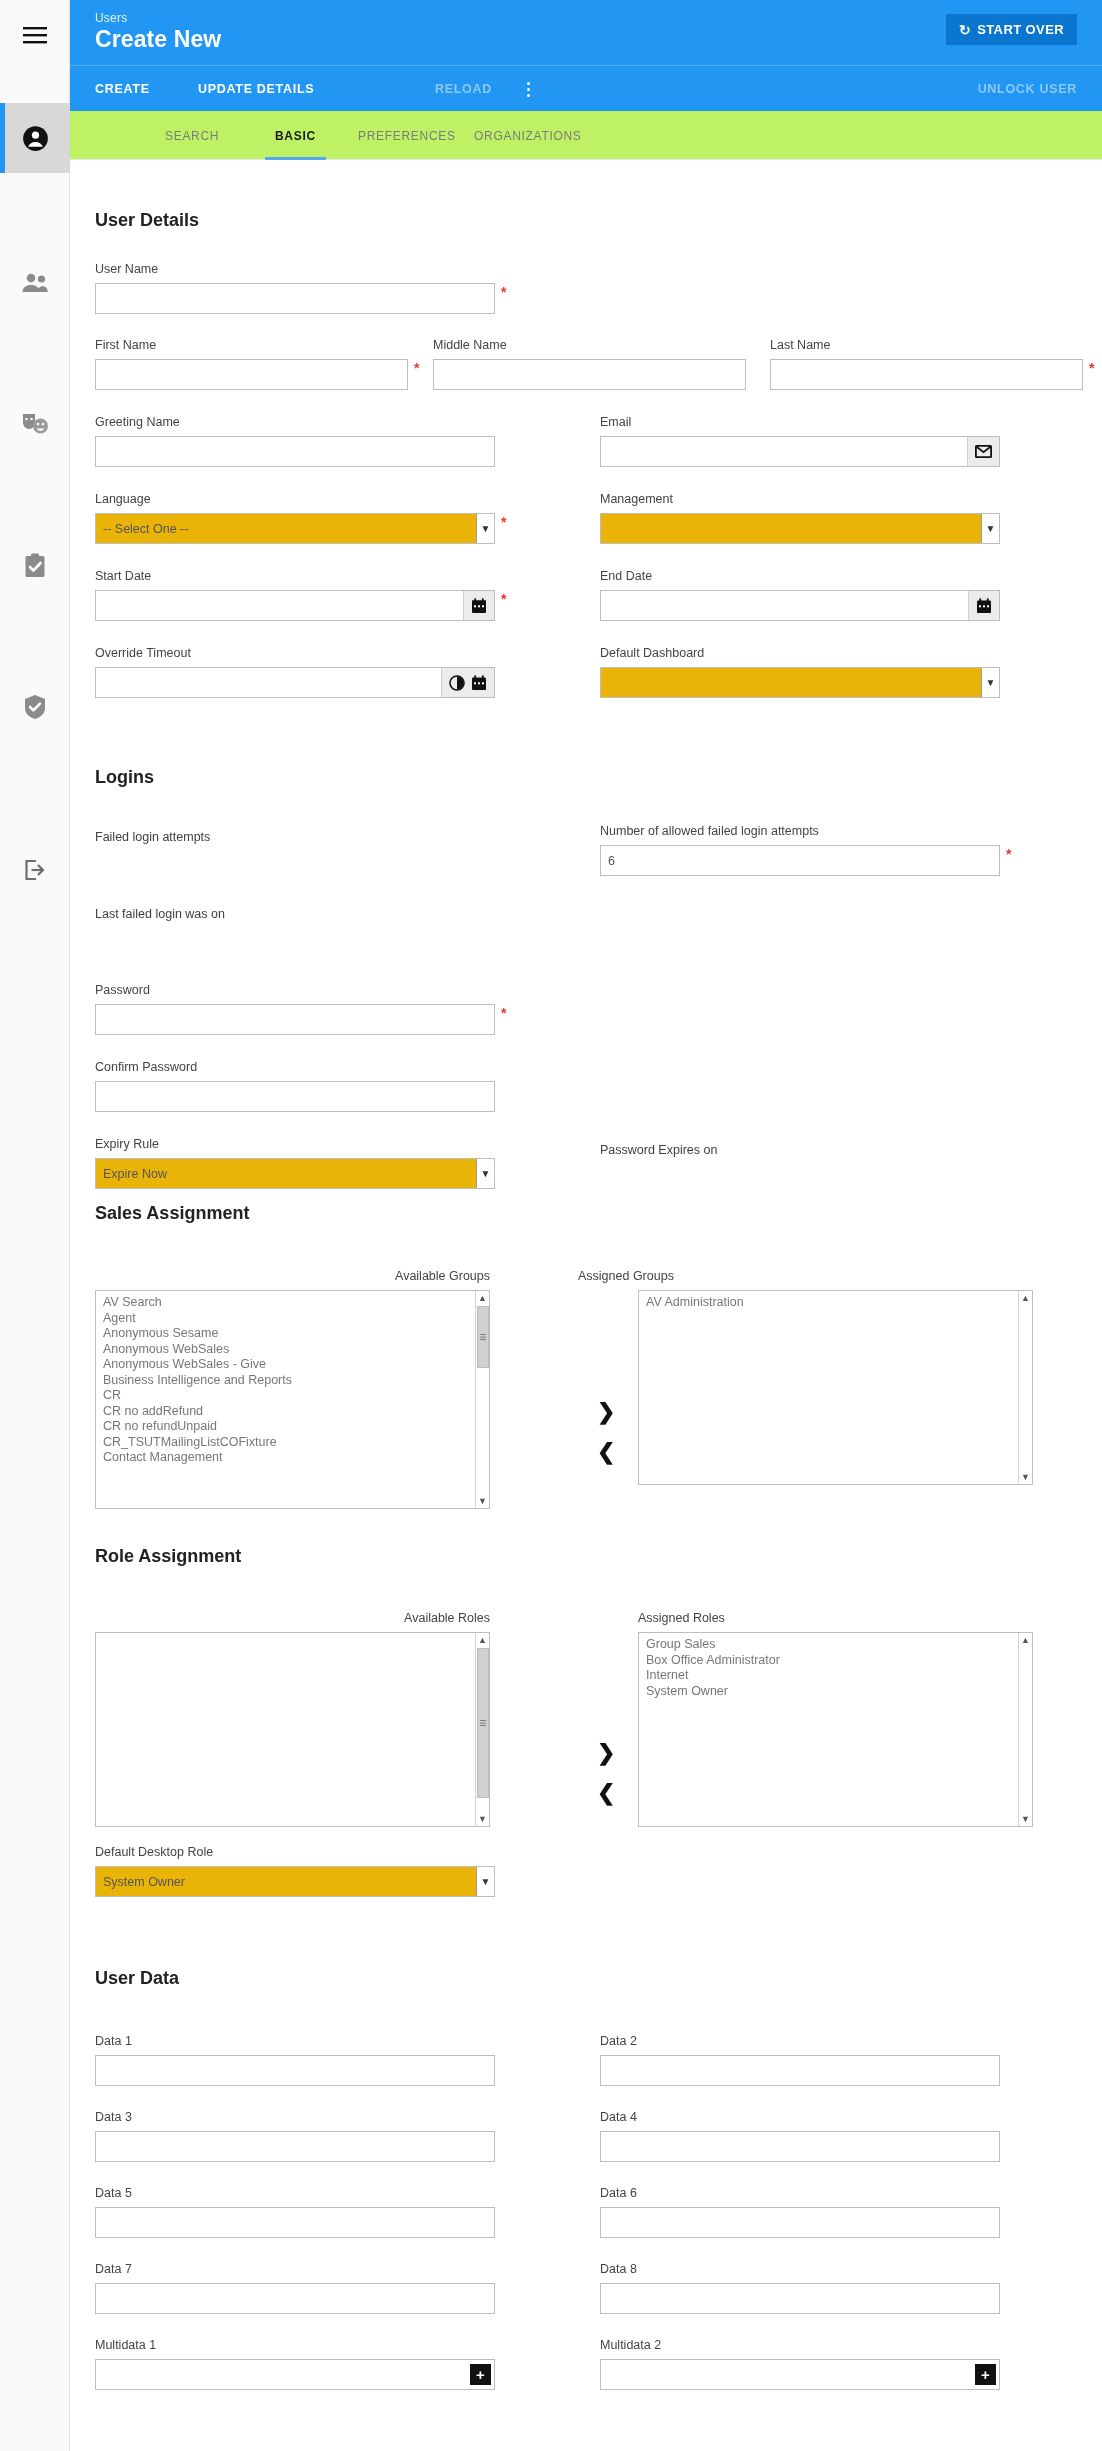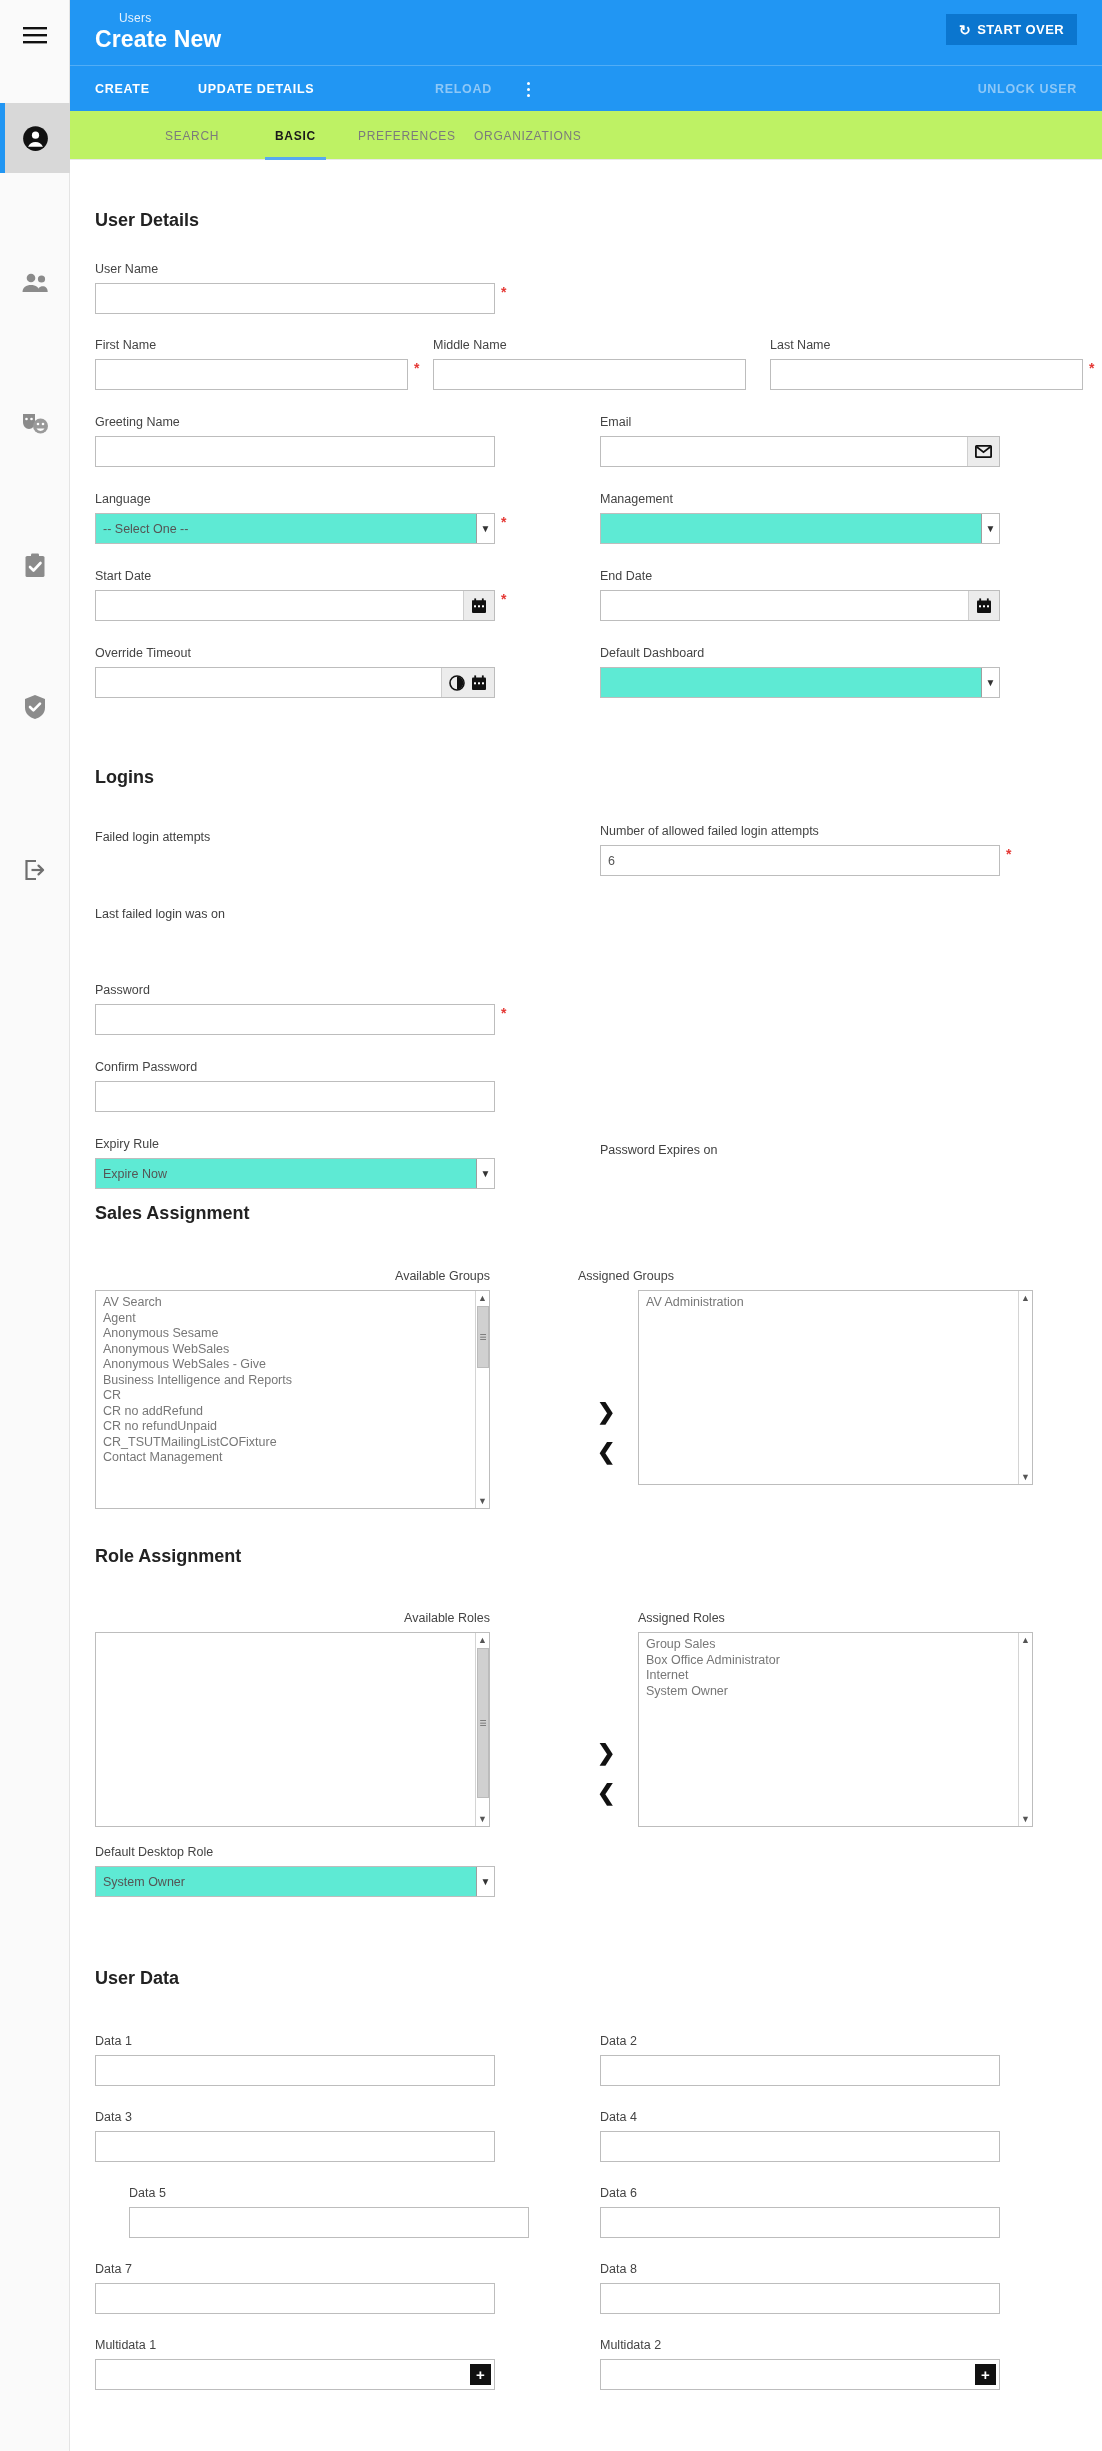--- a/index.html
+++ b/index.html
@@ -27,21 +27,21 @@
   .rail-btn.active::before{
     content:""; position:absolute; left:0; top:0; bottom:0; width:5px; background:#2196f3;
   }
   .rail-btn svg { display:block; }
 
   
   #header {
     position:absolute; left:70px; top:0; width:1032px; height:65px;
     background:#2196f3; color:#fff;
   }
-  #crumb { position:absolute; left:25px; top:11px; font-size:12px; color:#e6f2fd; letter-spacing:.2px;margin-left:24px;}
+  #crumb { position:absolute; left:25px; top:11px; font-size:12px; color:#e6f2fd; letter-spacing:.2px;}
   #title { position:absolute; left:25px; top:26px; font-size:23px; font-weight:bold; letter-spacing:.1px;}
   #startover {
     position:absolute; right:25px; top:14px; height:31px;
     background:#0b76cf; color:#fff; border:none;
     font-family:"Liberation Sans", sans-serif;
     font-size:13px; font-weight:bold; letter-spacing:.4px;
     padding:0 13px; display:flex; align-items:center; gap:6px; cursor:pointer;
   }
   #startover .ic { font-size:14px; line-height:1; }
 
@@ -89,21 +89,21 @@
   .fld { position:absolute; }
   .inp {
     width:100%; height:31px; border:1px solid #bdbdbd; background:#fff;
     font-family:"Liberation Sans", sans-serif; font-size:12.5px; color:#555;
     padding:0 7px; outline:none;
   }
   .req { position:absolute; color:#e53935; font-size:14px; font-weight:bold; }
 
   .sel-wrap { position:relative; width:100%; height:31px; }
   .sel-wrap select {
-    width:100%; height:31px; border:1px solid #bdbdbd; background:#5eead4;
+    width:100%; height:31px; border:1px solid #bdbdbd; background:#eab308;
     font-family:"Liberation Sans", sans-serif; font-size:12.5px; color:#555;
     padding:0 22px 0 7px; -webkit-appearance:none; appearance:none; outline:none;
   }
   .sel-wrap .arr {
     position:absolute; right:1px; top:1px; width:18px; height:29px;
     border-left:1px solid #9e9e9e; background:#fff;
     display:flex; align-items:center; justify-content:center;
     font-size:10px; color:#333; pointer-events:none;
   }
 
@@ -502,21 +502,21 @@
     </div>
   </div>
 
   <div class="sec-title" style="position:absolute;left:25px;top:1808px">User Data</div>
 
   <div id="userdata-host">
       <div class="fld" style="left: 25px; top: 1874px; width: 400px;"><div class="flabel">Data 1</div><input class="inp" style="margin-top: 7px;"></div>
       <div class="fld" style="left: 530px; top: 1874px; width: 400px;"><div class="flabel">Data 2</div><input class="inp" style="margin-top: 7px;"></div>
       <div class="fld" style="left: 25px; top: 1950px; width: 400px;"><div class="flabel">Data 3</div><input class="inp" style="margin-top: 7px;"></div>
       <div class="fld" style="left: 530px; top: 1950px; width: 400px;"><div class="flabel">Data 4</div><input class="inp" style="margin-top: 7px;"></div>
-      <div class="fld" style="left: 25px; top: 2026px; width: 400px; margin-left: 34px;"><div class="flabel">Data 5</div><input class="inp" style="margin-top: 7px;"></div>
+      <div class="fld" style="left: 25px; top: 2026px; width: 400px;"><div class="flabel">Data 5</div><input class="inp" style="margin-top: 7px;"></div>
       <div class="fld" style="left: 530px; top: 2026px; width: 400px;"><div class="flabel">Data 6</div><input class="inp" style="margin-top: 7px;"></div>
       <div class="fld" style="left: 25px; top: 2102px; width: 400px;"><div class="flabel">Data 7</div><input class="inp" style="margin-top: 7px;"></div>
       <div class="fld" style="left: 530px; top: 2102px; width: 400px;"><div class="flabel">Data 8</div><input class="inp" style="margin-top: 7px;"></div>
       <div class="fld" style="left: 25px; top: 2178px; width: 400px;">
         <div class="flabel">Multidata 1</div>
         <div style="position:relative;margin-top:7px"><input class="inp" style="padding-right: 32px;"><span class="plusbtn">+</span></div>
       </div>
       <div class="fld" style="left: 530px; top: 2178px; width: 400px;">
         <div class="flabel">Multidata 2</div>
         <div style="position:relative;margin-top:7px"><input class="inp" style="padding-right: 32px;"><span class="plusbtn">+</span></div>

